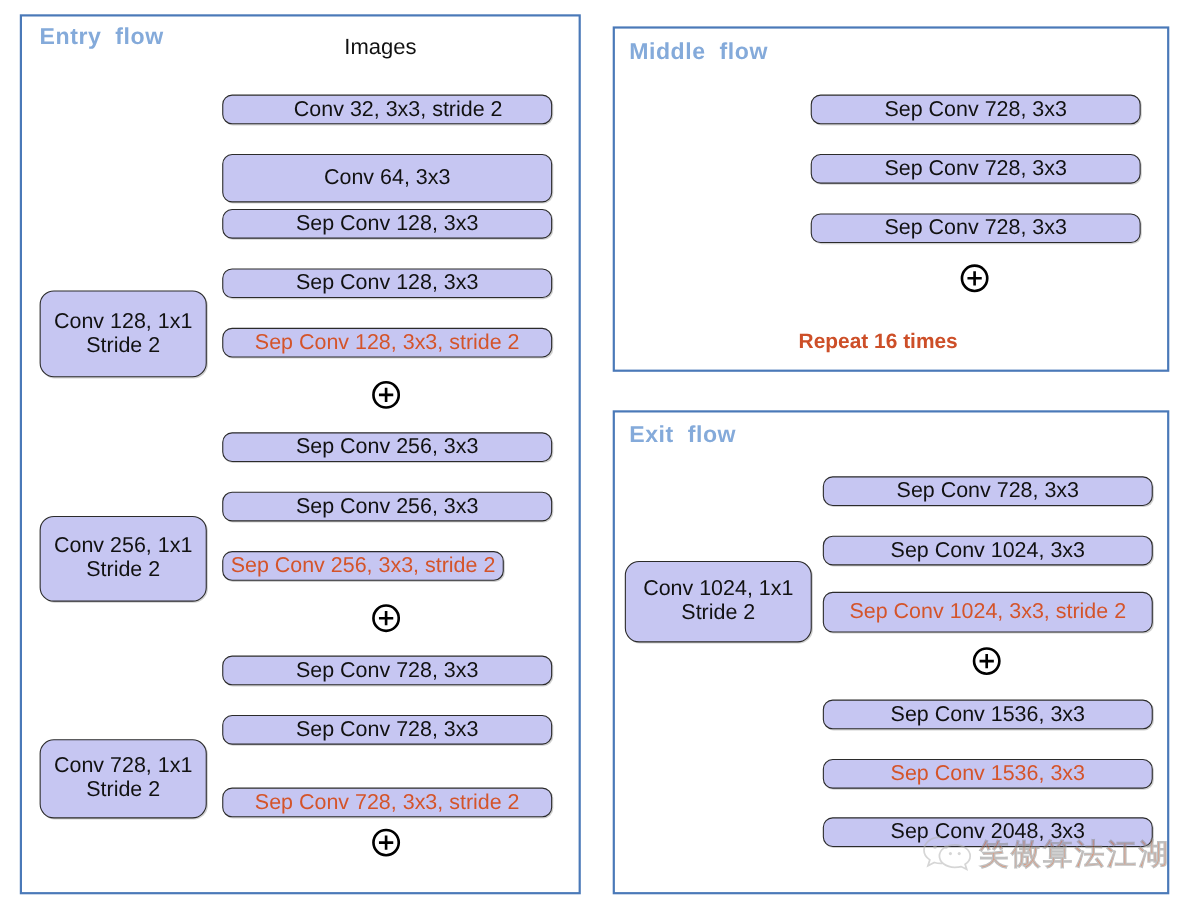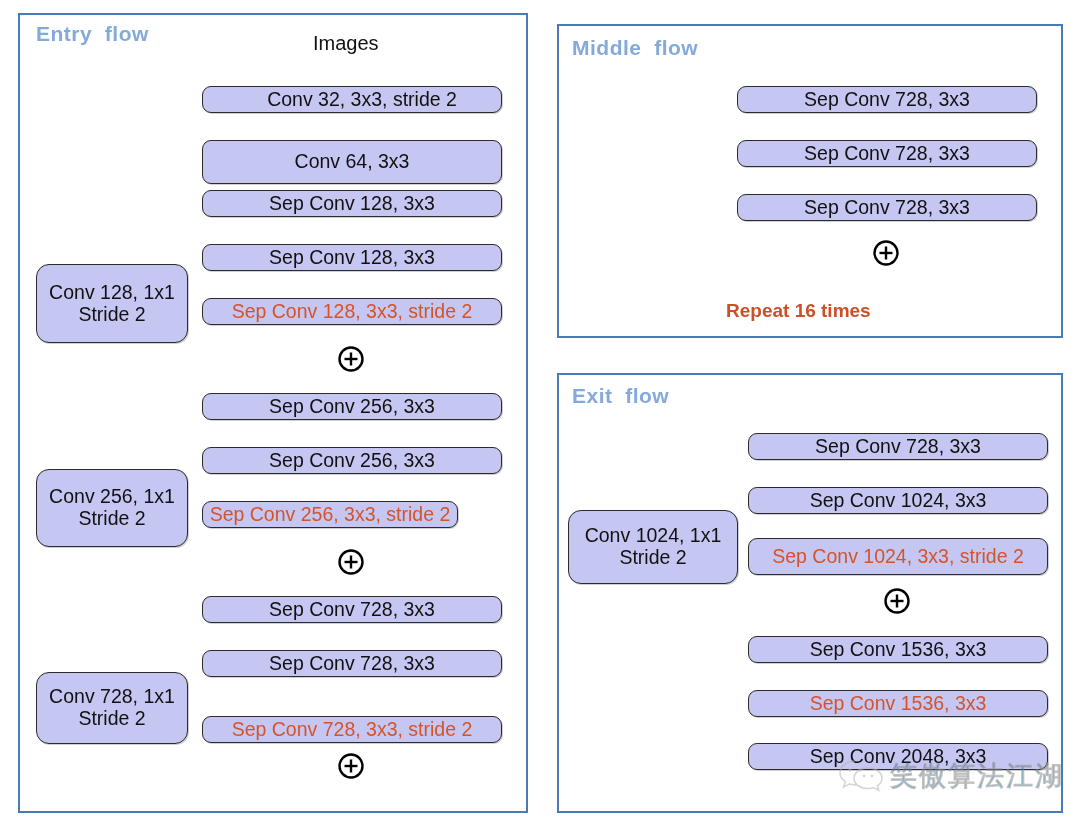--- a/index.html
+++ b/index.html
@@ -85,21 +85,21 @@
     width: 232px;
     height: 48px;
     opacity: 0.55;
     display: flex;
     align-items: center;
     gap: 6px;
     pointer-events: none;
   }
   #watermark .wm-text {
     font-size: 27px;
-    color: #0369a1;
+    color: #c2410c;
     -webkit-text-stroke: 1.2px #8d8d8d;
     letter-spacing: 2px;
     font-family: "DejaVu Sans", sans-serif;
     white-space: nowrap;
   }
 </style>
 </head>
 <body>
 
 <div id="canvas">

